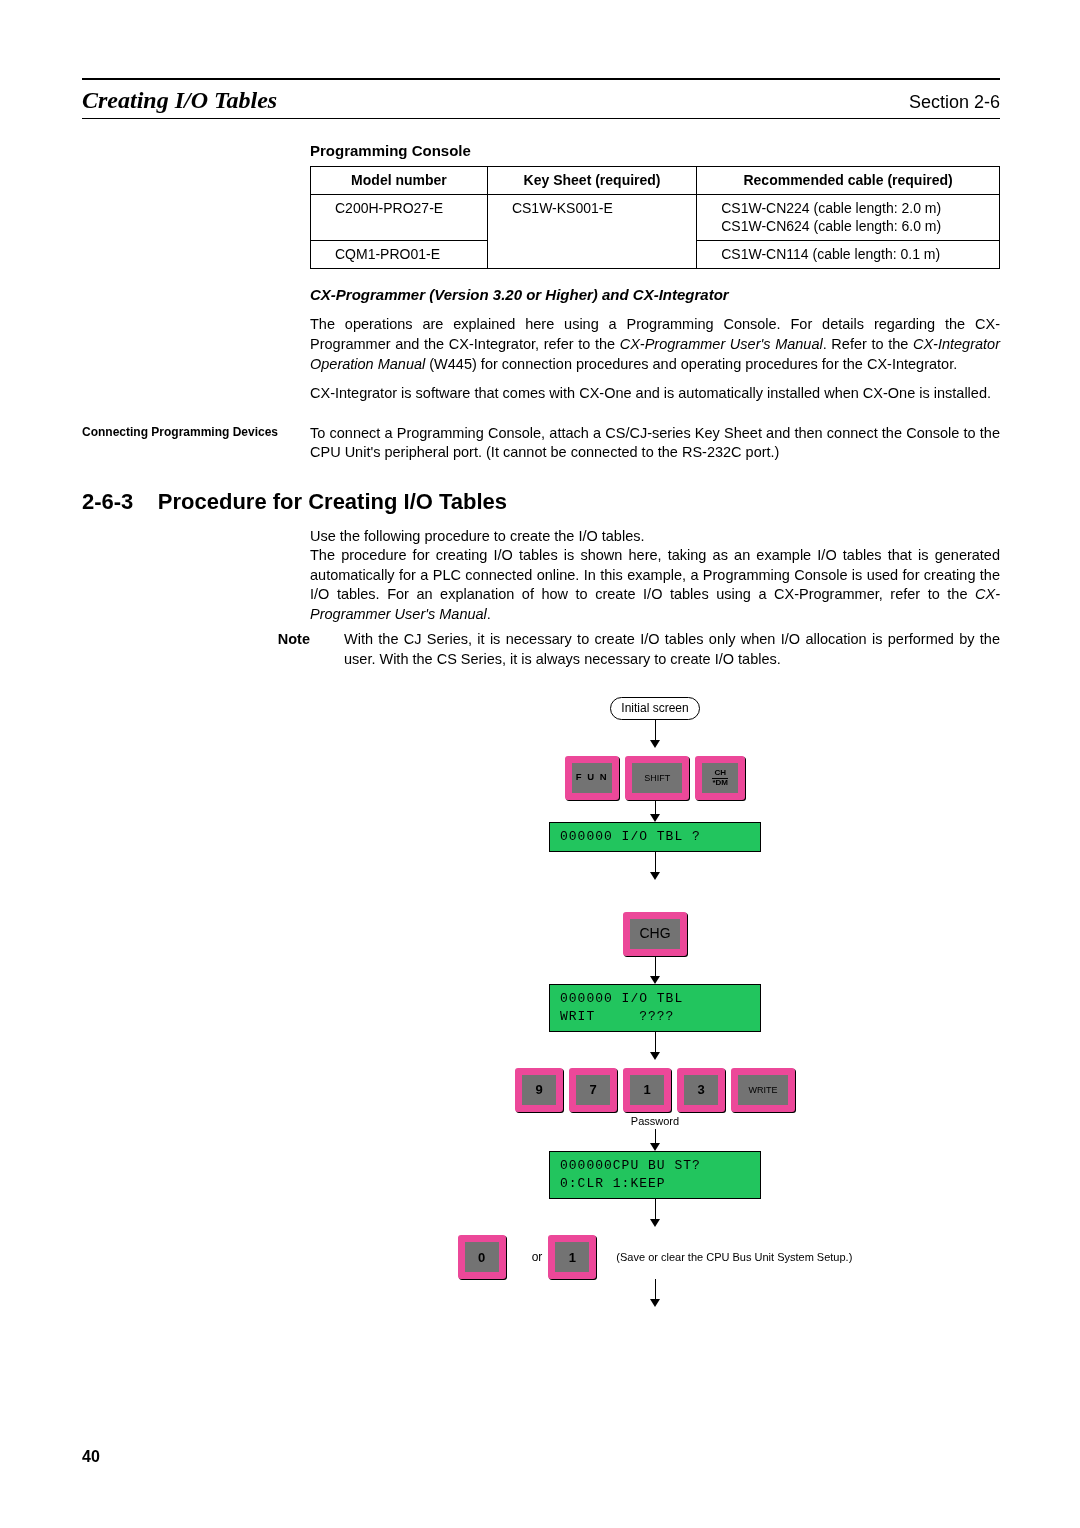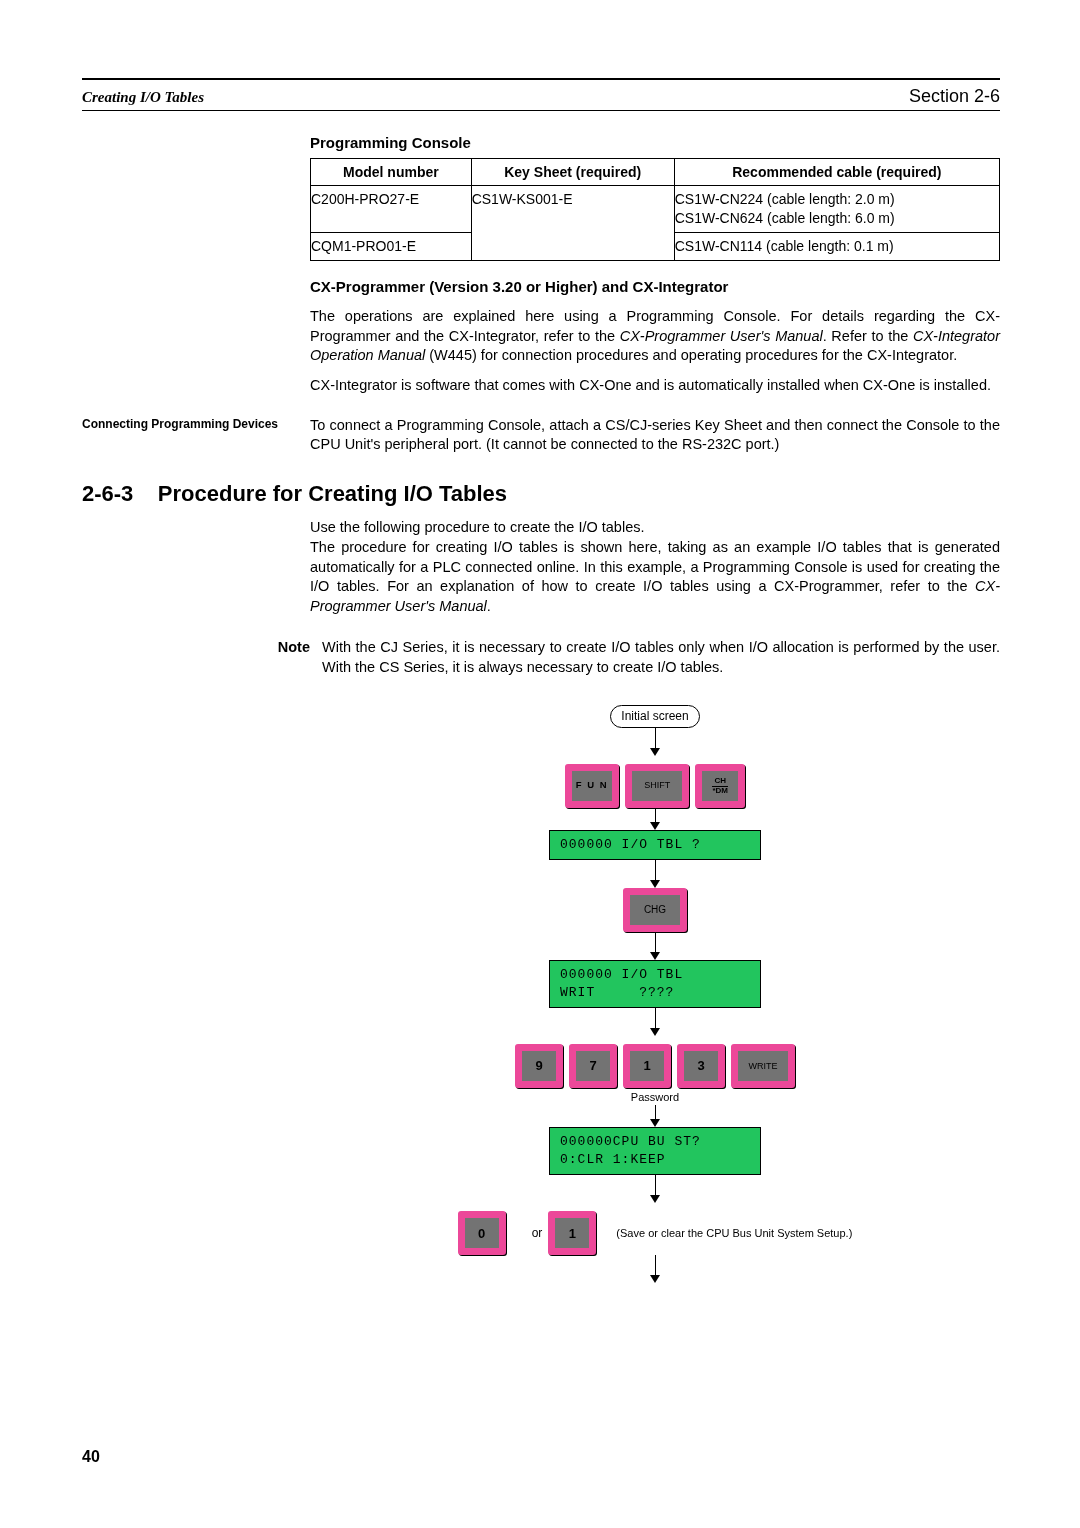--- a/index.html
+++ b/index.html
@@ -27,21 +27,21 @@
     display: flex;
     justify-content: space-between;
     align-items: baseline;
     border-bottom: 1px solid #000;
     padding-bottom: 2px;
     margin-bottom: 22px;
   }
   .header-left {
     font-style: italic;
     font-weight: bold;
-    font-size: 15px;
+    font-size: 24px;
     font-family: "Times New Roman", serif;
   }
   .header-right {
     font-weight: normal;
     font-size: 18px;
   }
   .content-indent {
     margin-left: 228px;
   }
   .h-bold {
@@ -49,21 +49,21 @@
     font-size: 15px;
     margin-bottom: 4px;
   }
   table.tbl {
     border-collapse: collapse;
     width: 100%;
     font-size: 14px;
   }
   table.tbl th, table.tbl td {
     border: 1px solid #000;
-    padding: 4px 0;
+    padding: 4px 24px;
     text-align: left;
     vertical-align: top;
   }
   table.tbl th {
     text-align: center;
     font-weight: bold;
   }
   .para { text-align: justify; margin-top: 10px;}
   .italic { font-style: italic; }
   .side-row {
@@ -79,21 +79,22 @@
     box-sizing: border-box;
   }
   .side-body { flex: 1; text-align: justify; }
   h2.section-heading {
     font-size: 22px;
     font-weight: bold;
     margin: 24px 0 10px 0;
   }
   .note-row {
     display: flex;
-    margin-top: 22px;
+    margin-top: 6px;
+    gap: 22px;
   }
   .note-label {
     font-weight: bold;
     width: 56px;
     margin-left: 172px;
     text-align: right;
     padding-right: 12px;
     flex-shrink:0;
   }
   .note-body { flex:1; text-align: justify; }
@@ -193,21 +194,21 @@
             <span>CS1W-CN624 (cable length: 6.0 m)</span>
           </td>
         </tr>
         <tr>
           <td>CQM1-PRO01-E</td>
           <td>CS1W-CN114 (cable length: 0.1 m)</td>
         </tr>
       </tbody>
     </table>
 
-    <div class="h-bold" style="margin-top:16px;">CX-Programmer (Version 3.20 or Higher) and CX-Integrator</div>
+    <div class="h-bold" style="margin-top:16px;font-style:italic;">CX-Programmer (Version 3.20 or Higher) and CX-Integrator</div>
     <div class="para">
       <span>The operations are explained here using a Programming Console. For details regarding the CX-Programmer and the CX-Integrator, refer to the </span><span class="italic">CX-Programmer User's Manual</span><span>. Refer to the </span><span class="italic">CX-Integrator Operation Manual</span><span> (W445) for connection procedures and operating procedures for the CX-Integrator.</span>
     </div>
     <div class="para">CX-Integrator is software that comes with CX-One and is automatically installed when CX-One is installed.</div>
   </div>
 
   <div class="side-row">
     <div class="side-label">Connecting Programming Devices</div>
     <div class="side-body">To connect a Programming Console, attach a CS/CJ-series Key Sheet and then connect the Console to the CPU Unit's peripheral port. (It cannot be connected to the RS-232C port.)</div>
   </div>
@@ -251,21 +252,21 @@
           <div class="arrow-down"></div>
         </div>
 
       <div class="lcd">000000 I/O TBL ?</div>
 
       <div class="connector">
           <div class="arrow-line"></div>
           <div class="arrow-down"></div>
         </div>
 
-      <span class="key key-wide" style="font-size:10px;">CHG</span>
+      <span class="key key-wide" style="font-size:14px;margin-top:32px;">CHG</span>
 
       <div class="connector">
           <div class="arrow-line"></div>
           <div class="arrow-down"></div>
         </div>
 
       <div class="lcd"><span>000000 I/O TBL</span>
 <span>WRIT     ????</span></div>
 
       <div class="connector">

